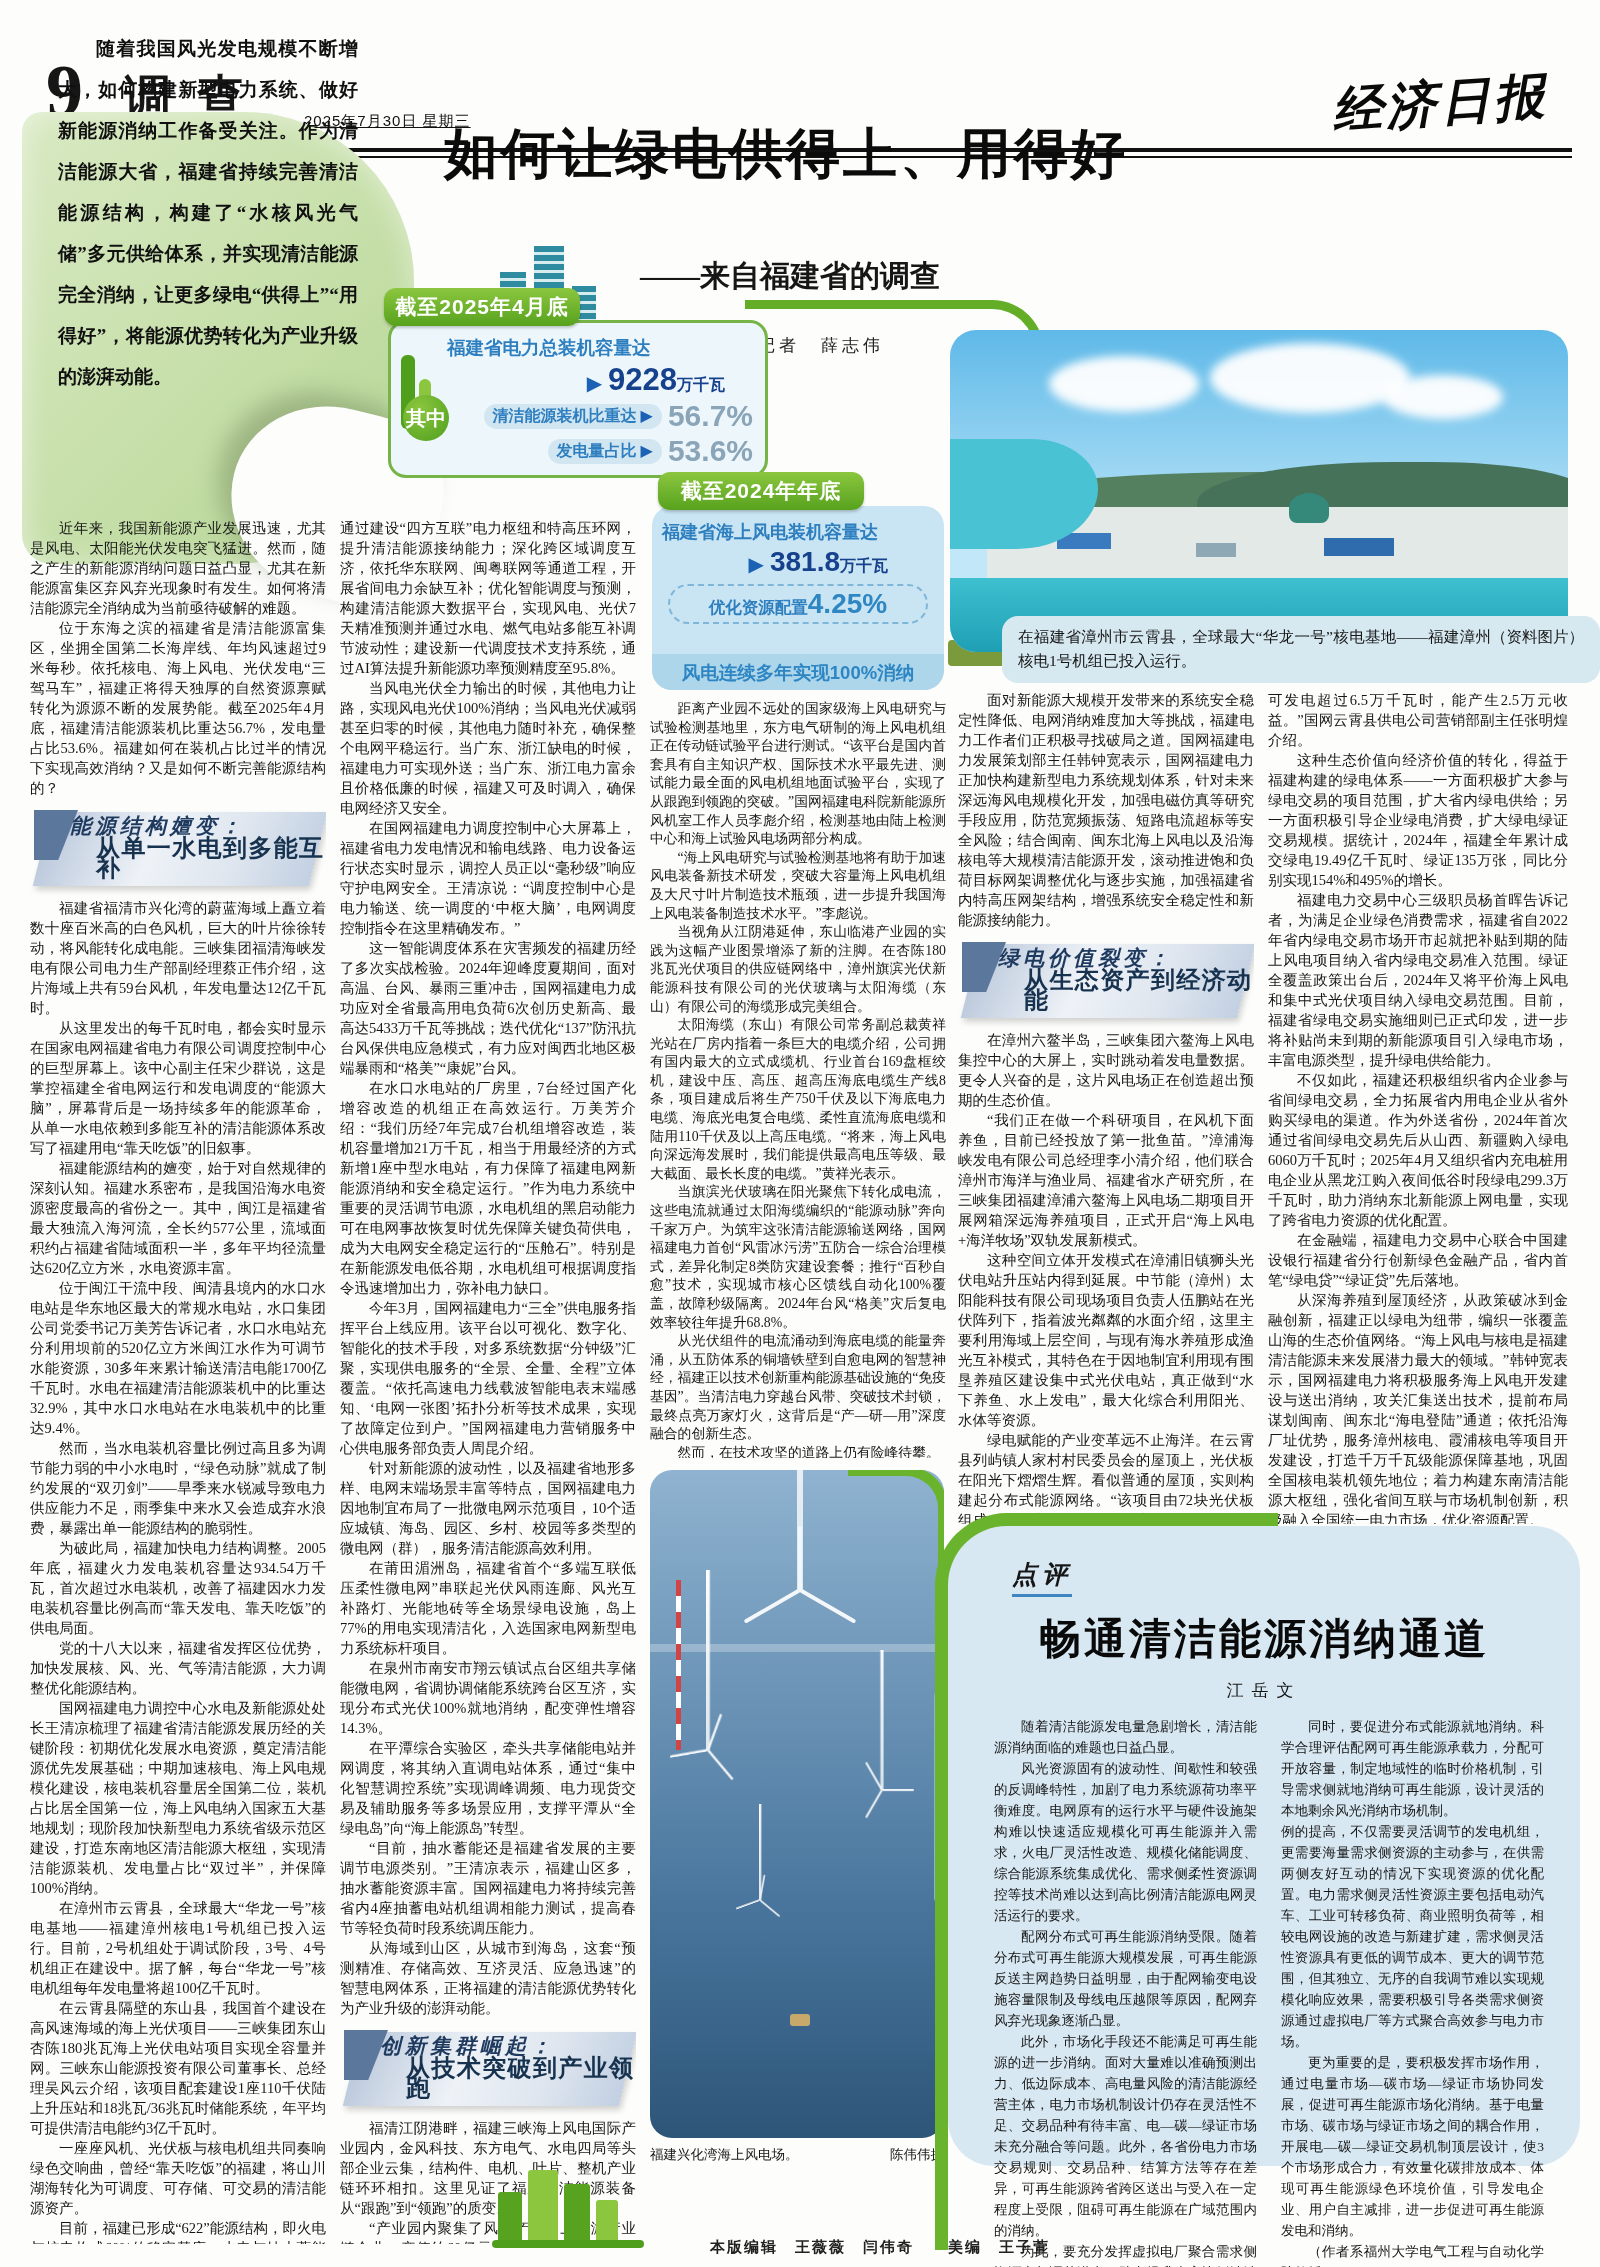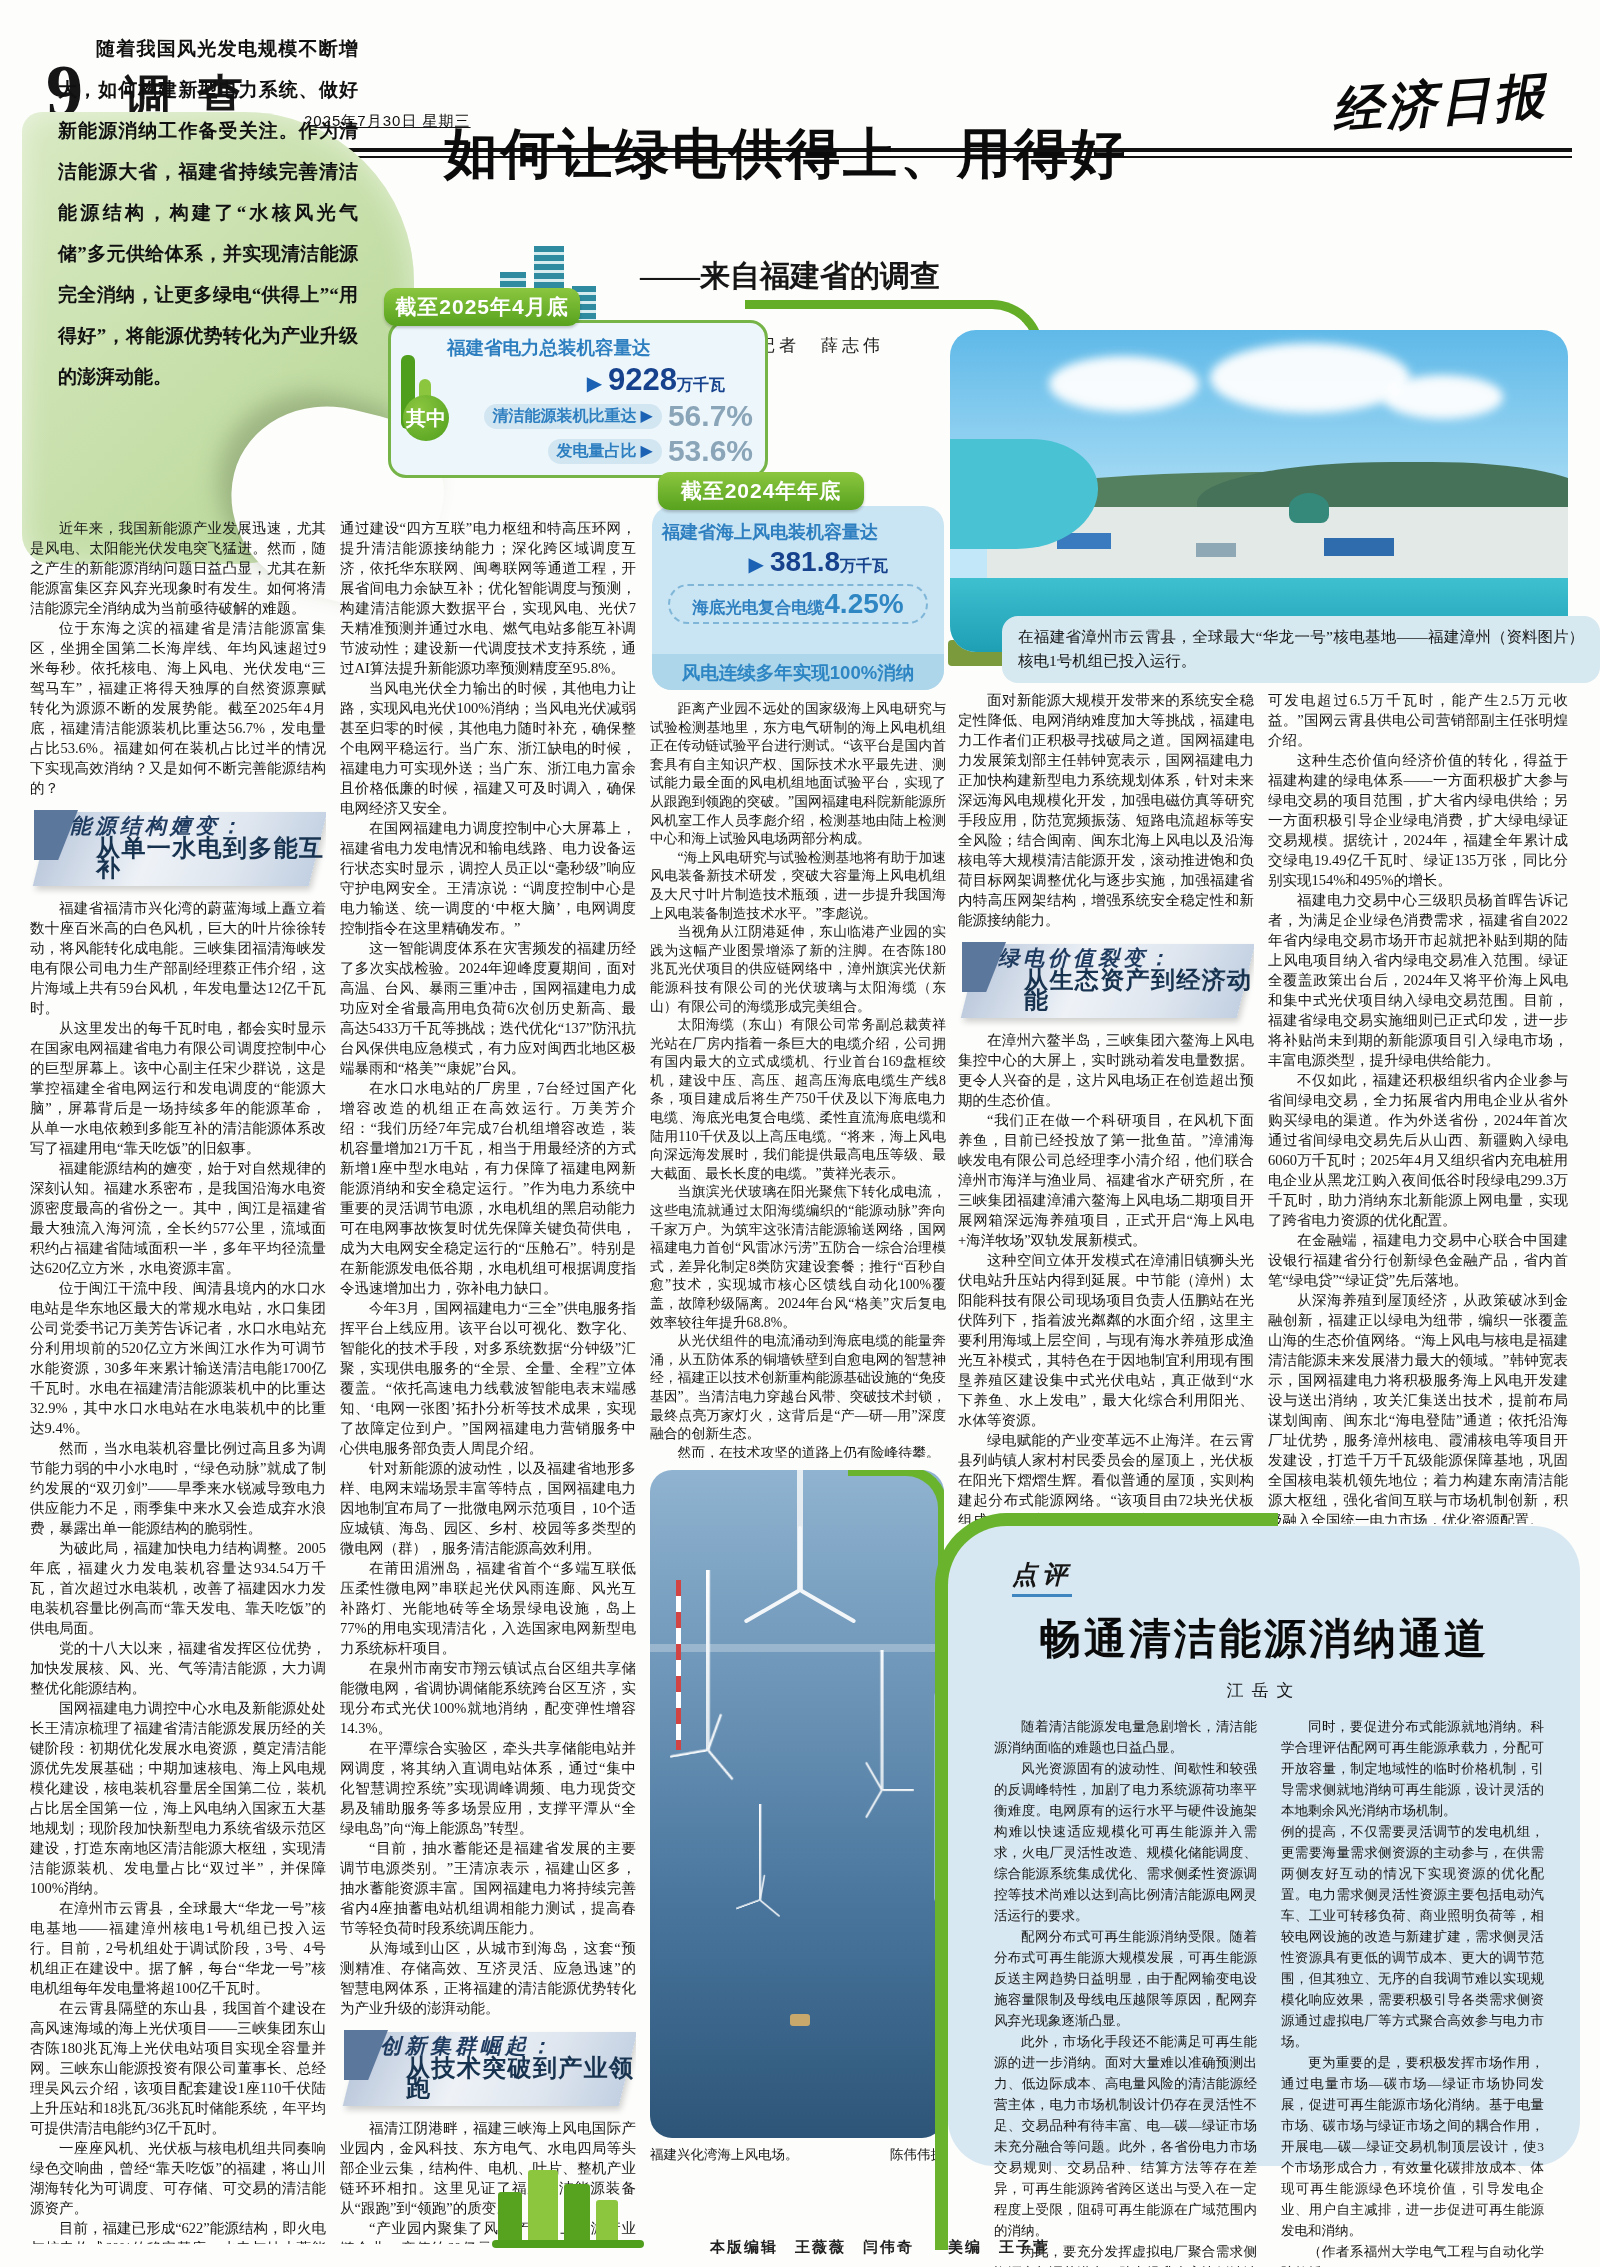--- a/index.html
+++ b/index.html
@@ -212,21 +212,21 @@
     </div>
   </div>
 
   <div class="tag-pill" id="tag2024">截至2024年年底</div>
   <div class="card2">
     <div class="ig-title">福建省海上风电装机容量达</div>
     <div class="ig-num">
       <span class="arr">▶</span><span class="val" style="font-size:28px;">381.8</span><span class="unit">万千瓦</span>
     </div>
     <div class="dash-pill">
-      <span>海底光电复合电缆</span><span class="big">4.25%</span>
+      <span>优化资源配置</span><span class="big">4.25%</span>
     </div>
     <div class="card2-strip">风电连续多年实现100%消纳</div>
   </div>
 
   <div class="leaves">
     <span class="leaf" style="left:10px;top:20px;background:#7ec4e8;transform:rotate(-28deg);"></span>
     <span class="leaf" style="left:52px;top:6px;background:#8ec63f;transform:rotate(18deg);"></span>
   </div>
 
   <div class="photo1">

